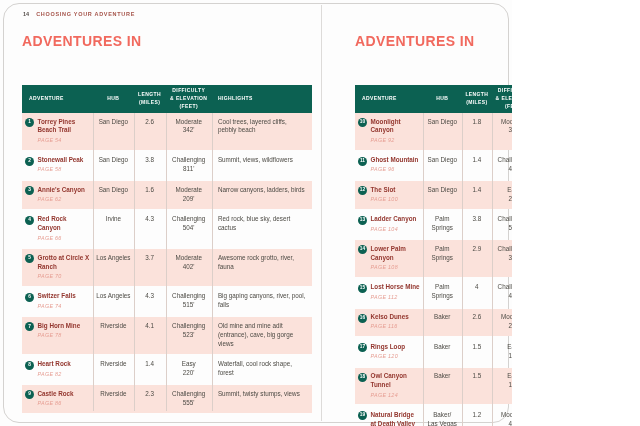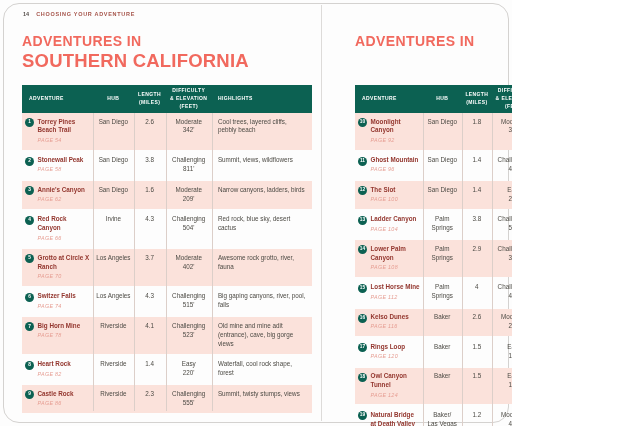--- a/index.html
+++ b/index.html
@@ -94,203 +94,20 @@
 </style>
 </head>
 <body>
 
 <div class="spread">
   <div class="edge"></div>
 
   <div class="page left">
     <div class="running-header">
       <span class="rh-num">14</span><span class="rh-text">CHOOSING YOUR ADVENTURE</span>
-    </div>
-    <h1 class="title">
-      <span class="t1">ADVENTURES IN</span>
-      <span class="t2">SOUTHERN CALIFORNIA</span>
-    </h1>
-    <div class="adv-table">
-      <div class="thead">
-        <div class="th c-adv">ADVENTURE</div>
-        <div class="th c-hub">HUB</div>
-        <div class="th c-len">LENGTH
-(MILES)</div>
-        <div class="th c-dif">DIFFICULTY
-&amp; ELEVATION
-(FEET)</div>
-        <div class="th c-hi">HIGHLIGHTS</div>
-      </div>
-      <div class="tbody">
-        <div class="rule r1"></div>
-        <div class="rule r2"></div>
-        <div class="rule r3"></div>
-        <div class="rule r4"></div>
-
-  <div class="tr pink">
-    <div class="td c-adv">
-      <span class="badge">1</span>
-      <span class="adv-text">
-        <span class="adv-name">Torrey Pines Beach Trail</span>
-        <span class="adv-page">PAGE 54</span>
-      </span>
-    </div>
-    <div class="td c-hub">San Diego</div>
-    <div class="td c-len">2.6</div>
-    <div class="td c-dif">
-      <span class="dif-word">Moderate</span>
-      <span class="dif-elev">342'</span>
-    </div>
-    <div class="td c-hi">Cool trees, layered cliffs, pebbly beach</div>
-  </div>
-
-  <div class="tr">
-    <div class="td c-adv">
-      <span class="badge">2</span>
-      <span class="adv-text">
-        <span class="adv-name">Stonewall Peak</span>
-        <span class="adv-page">PAGE 58</span>
-      </span>
-    </div>
-    <div class="td c-hub">San Diego</div>
-    <div class="td c-len">3.8</div>
-    <div class="td c-dif">
-      <span class="dif-word">Challenging</span>
-      <span class="dif-elev">811'</span>
-    </div>
-    <div class="td c-hi">Summit, views, wildflowers</div>
-  </div>
-
-  <div class="tr pink">
-    <div class="td c-adv">
-      <span class="badge">3</span>
-      <span class="adv-text">
-        <span class="adv-name">Annie's Canyon</span>
-        <span class="adv-page">PAGE 62</span>
-      </span>
-    </div>
-    <div class="td c-hub">San Diego</div>
-    <div class="td c-len">1.6</div>
-    <div class="td c-dif">
-      <span class="dif-word">Moderate</span>
-      <span class="dif-elev">209'</span>
-    </div>
-    <div class="td c-hi">Narrow canyons, ladders, birds</div>
-  </div>
-
-  <div class="tr">
-    <div class="td c-adv">
-      <span class="badge">4</span>
-      <span class="adv-text">
-        <span class="adv-name">Red Rock Canyon</span>
-        <span class="adv-page">PAGE 66</span>
-      </span>
-    </div>
-    <div class="td c-hub">Irvine</div>
-    <div class="td c-len">4.3</div>
-    <div class="td c-dif">
-      <span class="dif-word">Challenging</span>
-      <span class="dif-elev">504'</span>
-    </div>
-    <div class="td c-hi">Red rock, blue sky, desert cactus</div>
-  </div>
-
-  <div class="tr pink">
-    <div class="td c-adv">
-      <span class="badge">5</span>
-      <span class="adv-text">
-        <span class="adv-name">Grotto at Circle X Ranch</span>
-        <span class="adv-page">PAGE 70</span>
-      </span>
-    </div>
-    <div class="td c-hub">Los Angeles</div>
-    <div class="td c-len">3.7</div>
-    <div class="td c-dif">
-      <span class="dif-word">Moderate</span>
-      <span class="dif-elev">402'</span>
-    </div>
-    <div class="td c-hi">Awesome rock grotto, river, fauna</div>
-  </div>
-
-  <div class="tr">
-    <div class="td c-adv">
-      <span class="badge">6</span>
-      <span class="adv-text">
-        <span class="adv-name">Switzer Falls</span>
-        <span class="adv-page">PAGE 74</span>
-      </span>
-    </div>
-    <div class="td c-hub">Los Angeles</div>
-    <div class="td c-len">4.3</div>
-    <div class="td c-dif">
-      <span class="dif-word">Challenging</span>
-      <span class="dif-elev">515'</span>
-    </div>
-    <div class="td c-hi">Big gaping canyons, river, pool, falls</div>
-  </div>
-
-  <div class="tr pink">
-    <div class="td c-adv">
-      <span class="badge">7</span>
-      <span class="adv-text">
-        <span class="adv-name">Big Horn Mine</span>
-        <span class="adv-page">PAGE 78</span>
-      </span>
-    </div>
-    <div class="td c-hub">Riverside</div>
-    <div class="td c-len">4.1</div>
-    <div class="td c-dif">
-      <span class="dif-word">Challenging</span>
-      <span class="dif-elev">523'</span>
-    </div>
-    <div class="td c-hi">Old mine and mine adit (entrance), cave, big gorge views</div>
-  </div>
-
-  <div class="tr">
-    <div class="td c-adv">
-      <span class="badge">8</span>
-      <span class="adv-text">
-        <span class="adv-name">Heart Rock</span>
-        <span class="adv-page">PAGE 82</span>
-      </span>
-    </div>
-    <div class="td c-hub">Riverside</div>
-    <div class="td c-len">1.4</div>
-    <div class="td c-dif">
-      <span class="dif-word">Easy</span>
-      <span class="dif-elev">220'</span>
-    </div>
-    <div class="td c-hi">Waterfall, cool rock shape, forest</div>
-  </div>
-
-  <div class="tr pink">
-    <div class="td c-adv">
-      <span class="badge">9</span>
-      <span class="adv-text">
-        <span class="adv-name">Castle Rock</span>
-        <span class="adv-page">PAGE 86</span>
-      </span>
-    </div>
-    <div class="td c-hub">Riverside</div>
-    <div class="td c-len">2.3</div>
-    <div class="td c-dif">
-      <span class="dif-word">Challenging</span>
-      <span class="dif-elev">555'</span>
-    </div>
-    <div class="td c-hi">Summit, twisty stumps, views</div>
-  </div>
-</div>
-    </div>
-  </div>
-
-  <div class="gutter"></div>
-
-  <div class="page right">
-    <div class="running-header">
-      <span class="rh-text">CHOOSING YOUR ADVENTURE</span><span class="rh-num">15</span>
     </div>
     <h1 class="title">
       <span class="t1">ADVENTURES IN</span>
     </h1>
     <div class="adv-table">
       <div class="thead">
         <div class="th c-adv">ADVENTURE</div>
         <div class="th c-hub">HUB</div>
         <div class="th c-len">LENGTH
 (MILES)</div>
@@ -300,20 +117,202 @@
         <div class="th c-hi">HIGHLIGHTS</div>
       </div>
       <div class="tbody">
         <div class="rule r1"></div>
         <div class="rule r2"></div>
         <div class="rule r3"></div>
         <div class="rule r4"></div>
 
   <div class="tr pink">
     <div class="td c-adv">
+      <span class="badge">1</span>
+      <span class="adv-text">
+        <span class="adv-name">Torrey Pines Beach Trail</span>
+        <span class="adv-page">PAGE 54</span>
+      </span>
+    </div>
+    <div class="td c-hub">San Diego</div>
+    <div class="td c-len">2.6</div>
+    <div class="td c-dif">
+      <span class="dif-word">Moderate</span>
+      <span class="dif-elev">342'</span>
+    </div>
+    <div class="td c-hi">Cool trees, layered cliffs, pebbly beach</div>
+  </div>
+
+  <div class="tr">
+    <div class="td c-adv">
+      <span class="badge">2</span>
+      <span class="adv-text">
+        <span class="adv-name">Stonewall Peak</span>
+        <span class="adv-page">PAGE 58</span>
+      </span>
+    </div>
+    <div class="td c-hub">San Diego</div>
+    <div class="td c-len">3.8</div>
+    <div class="td c-dif">
+      <span class="dif-word">Challenging</span>
+      <span class="dif-elev">811'</span>
+    </div>
+    <div class="td c-hi">Summit, views, wildflowers</div>
+  </div>
+
+  <div class="tr pink">
+    <div class="td c-adv">
+      <span class="badge">3</span>
+      <span class="adv-text">
+        <span class="adv-name">Annie's Canyon</span>
+        <span class="adv-page">PAGE 62</span>
+      </span>
+    </div>
+    <div class="td c-hub">San Diego</div>
+    <div class="td c-len">1.6</div>
+    <div class="td c-dif">
+      <span class="dif-word">Moderate</span>
+      <span class="dif-elev">209'</span>
+    </div>
+    <div class="td c-hi">Narrow canyons, ladders, birds</div>
+  </div>
+
+  <div class="tr">
+    <div class="td c-adv">
+      <span class="badge">4</span>
+      <span class="adv-text">
+        <span class="adv-name">Red Rock Canyon</span>
+        <span class="adv-page">PAGE 66</span>
+      </span>
+    </div>
+    <div class="td c-hub">Irvine</div>
+    <div class="td c-len">4.3</div>
+    <div class="td c-dif">
+      <span class="dif-word">Challenging</span>
+      <span class="dif-elev">504'</span>
+    </div>
+    <div class="td c-hi">Red rock, blue sky, desert cactus</div>
+  </div>
+
+  <div class="tr pink">
+    <div class="td c-adv">
+      <span class="badge">5</span>
+      <span class="adv-text">
+        <span class="adv-name">Grotto at Circle X Ranch</span>
+        <span class="adv-page">PAGE 70</span>
+      </span>
+    </div>
+    <div class="td c-hub">Los Angeles</div>
+    <div class="td c-len">3.7</div>
+    <div class="td c-dif">
+      <span class="dif-word">Moderate</span>
+      <span class="dif-elev">402'</span>
+    </div>
+    <div class="td c-hi">Awesome rock grotto, river, fauna</div>
+  </div>
+
+  <div class="tr">
+    <div class="td c-adv">
+      <span class="badge">6</span>
+      <span class="adv-text">
+        <span class="adv-name">Switzer Falls</span>
+        <span class="adv-page">PAGE 74</span>
+      </span>
+    </div>
+    <div class="td c-hub">Los Angeles</div>
+    <div class="td c-len">4.3</div>
+    <div class="td c-dif">
+      <span class="dif-word">Challenging</span>
+      <span class="dif-elev">515'</span>
+    </div>
+    <div class="td c-hi">Big gaping canyons, river, pool, falls</div>
+  </div>
+
+  <div class="tr pink">
+    <div class="td c-adv">
+      <span class="badge">7</span>
+      <span class="adv-text">
+        <span class="adv-name">Big Horn Mine</span>
+        <span class="adv-page">PAGE 78</span>
+      </span>
+    </div>
+    <div class="td c-hub">Riverside</div>
+    <div class="td c-len">4.1</div>
+    <div class="td c-dif">
+      <span class="dif-word">Challenging</span>
+      <span class="dif-elev">523'</span>
+    </div>
+    <div class="td c-hi">Old mine and mine adit (entrance), cave, big gorge views</div>
+  </div>
+
+  <div class="tr">
+    <div class="td c-adv">
+      <span class="badge">8</span>
+      <span class="adv-text">
+        <span class="adv-name">Heart Rock</span>
+        <span class="adv-page">PAGE 82</span>
+      </span>
+    </div>
+    <div class="td c-hub">Riverside</div>
+    <div class="td c-len">1.4</div>
+    <div class="td c-dif">
+      <span class="dif-word">Easy</span>
+      <span class="dif-elev">220'</span>
+    </div>
+    <div class="td c-hi">Waterfall, cool rock shape, forest</div>
+  </div>
+
+  <div class="tr pink">
+    <div class="td c-adv">
+      <span class="badge">9</span>
+      <span class="adv-text">
+        <span class="adv-name">Castle Rock</span>
+        <span class="adv-page">PAGE 86</span>
+      </span>
+    </div>
+    <div class="td c-hub">Riverside</div>
+    <div class="td c-len">2.3</div>
+    <div class="td c-dif">
+      <span class="dif-word">Challenging</span>
+      <span class="dif-elev">555'</span>
+    </div>
+    <div class="td c-hi">Summit, twisty stumps, views</div>
+  </div>
+</div>
+    </div>
+  </div>
+
+  <div class="gutter"></div>
+
+  <div class="page right">
+    <div class="running-header">
+      <span class="rh-text">CHOOSING YOUR ADVENTURE</span><span class="rh-num">15</span>
+    </div>
+    <h1 class="title">
+      <span class="t1">ADVENTURES IN</span>
+    </h1>
+    <div class="adv-table">
+      <div class="thead">
+        <div class="th c-adv">ADVENTURE</div>
+        <div class="th c-hub">HUB</div>
+        <div class="th c-len">LENGTH
+(MILES)</div>
+        <div class="th c-dif">DIFFICULTY
+&amp; ELEVATION
+(FEET)</div>
+        <div class="th c-hi">HIGHLIGHTS</div>
+      </div>
+      <div class="tbody">
+        <div class="rule r1"></div>
+        <div class="rule r2"></div>
+        <div class="rule r3"></div>
+        <div class="rule r4"></div>
+
+  <div class="tr pink">
+    <div class="td c-adv">
       <span class="badge">10</span>
       <span class="adv-text">
         <span class="adv-name">Moonlight Canyon</span>
         <span class="adv-page">PAGE 92</span>
       </span>
     </div>
     <div class="td c-hub">San Diego</div>
     <div class="td c-len">1.8</div>
     <div class="td c-dif">
       <span class="dif-word">Moderate</span>

